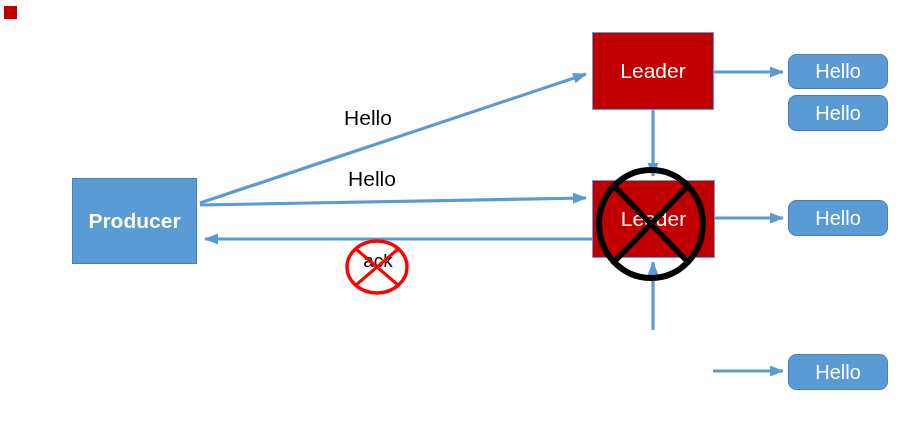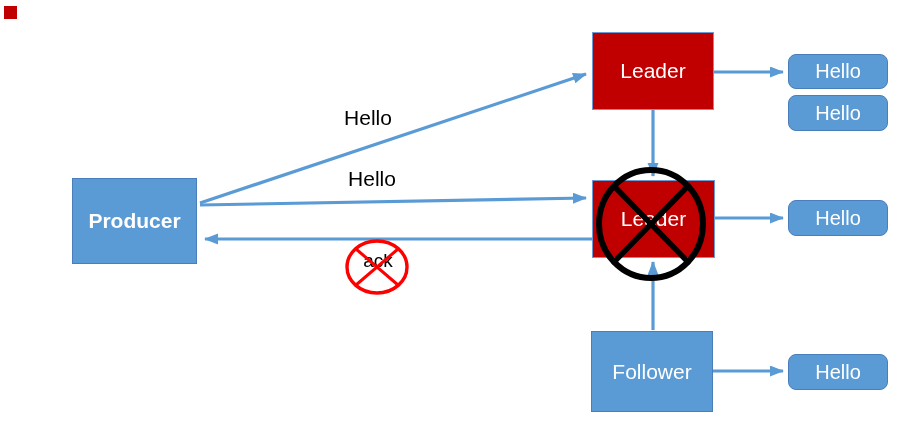--- a/index.html
+++ b/index.html
@@ -80,23 +80,20 @@
   </div>
 
   <div class="node red" style="left:592px; top:32px; width:122px; height:78px;">
     <span>Leader</span>
   </div>
 
   <div class="node red" style="left:592px; top:180px; width:123px; height:78px;">
     <span>Leader</span>
   </div>
 
-  <div class="node blue" style="left:591px; top:331px; width:122px; height:81px;">
-    <span>Follower</span>
-  </div>
 
   <div class="chip" style="left:788px; top:54px;  width:100px; height:35px;">
     <span>Hello</span>
   </div>
   <div class="chip" style="left:788px; top:95px;  width:100px; height:36px;">
     <span>Hello</span>
   </div>
   <div class="chip" style="left:788px; top:200px; width:100px; height:36px;">
     <span>Hello</span>
   </div>

